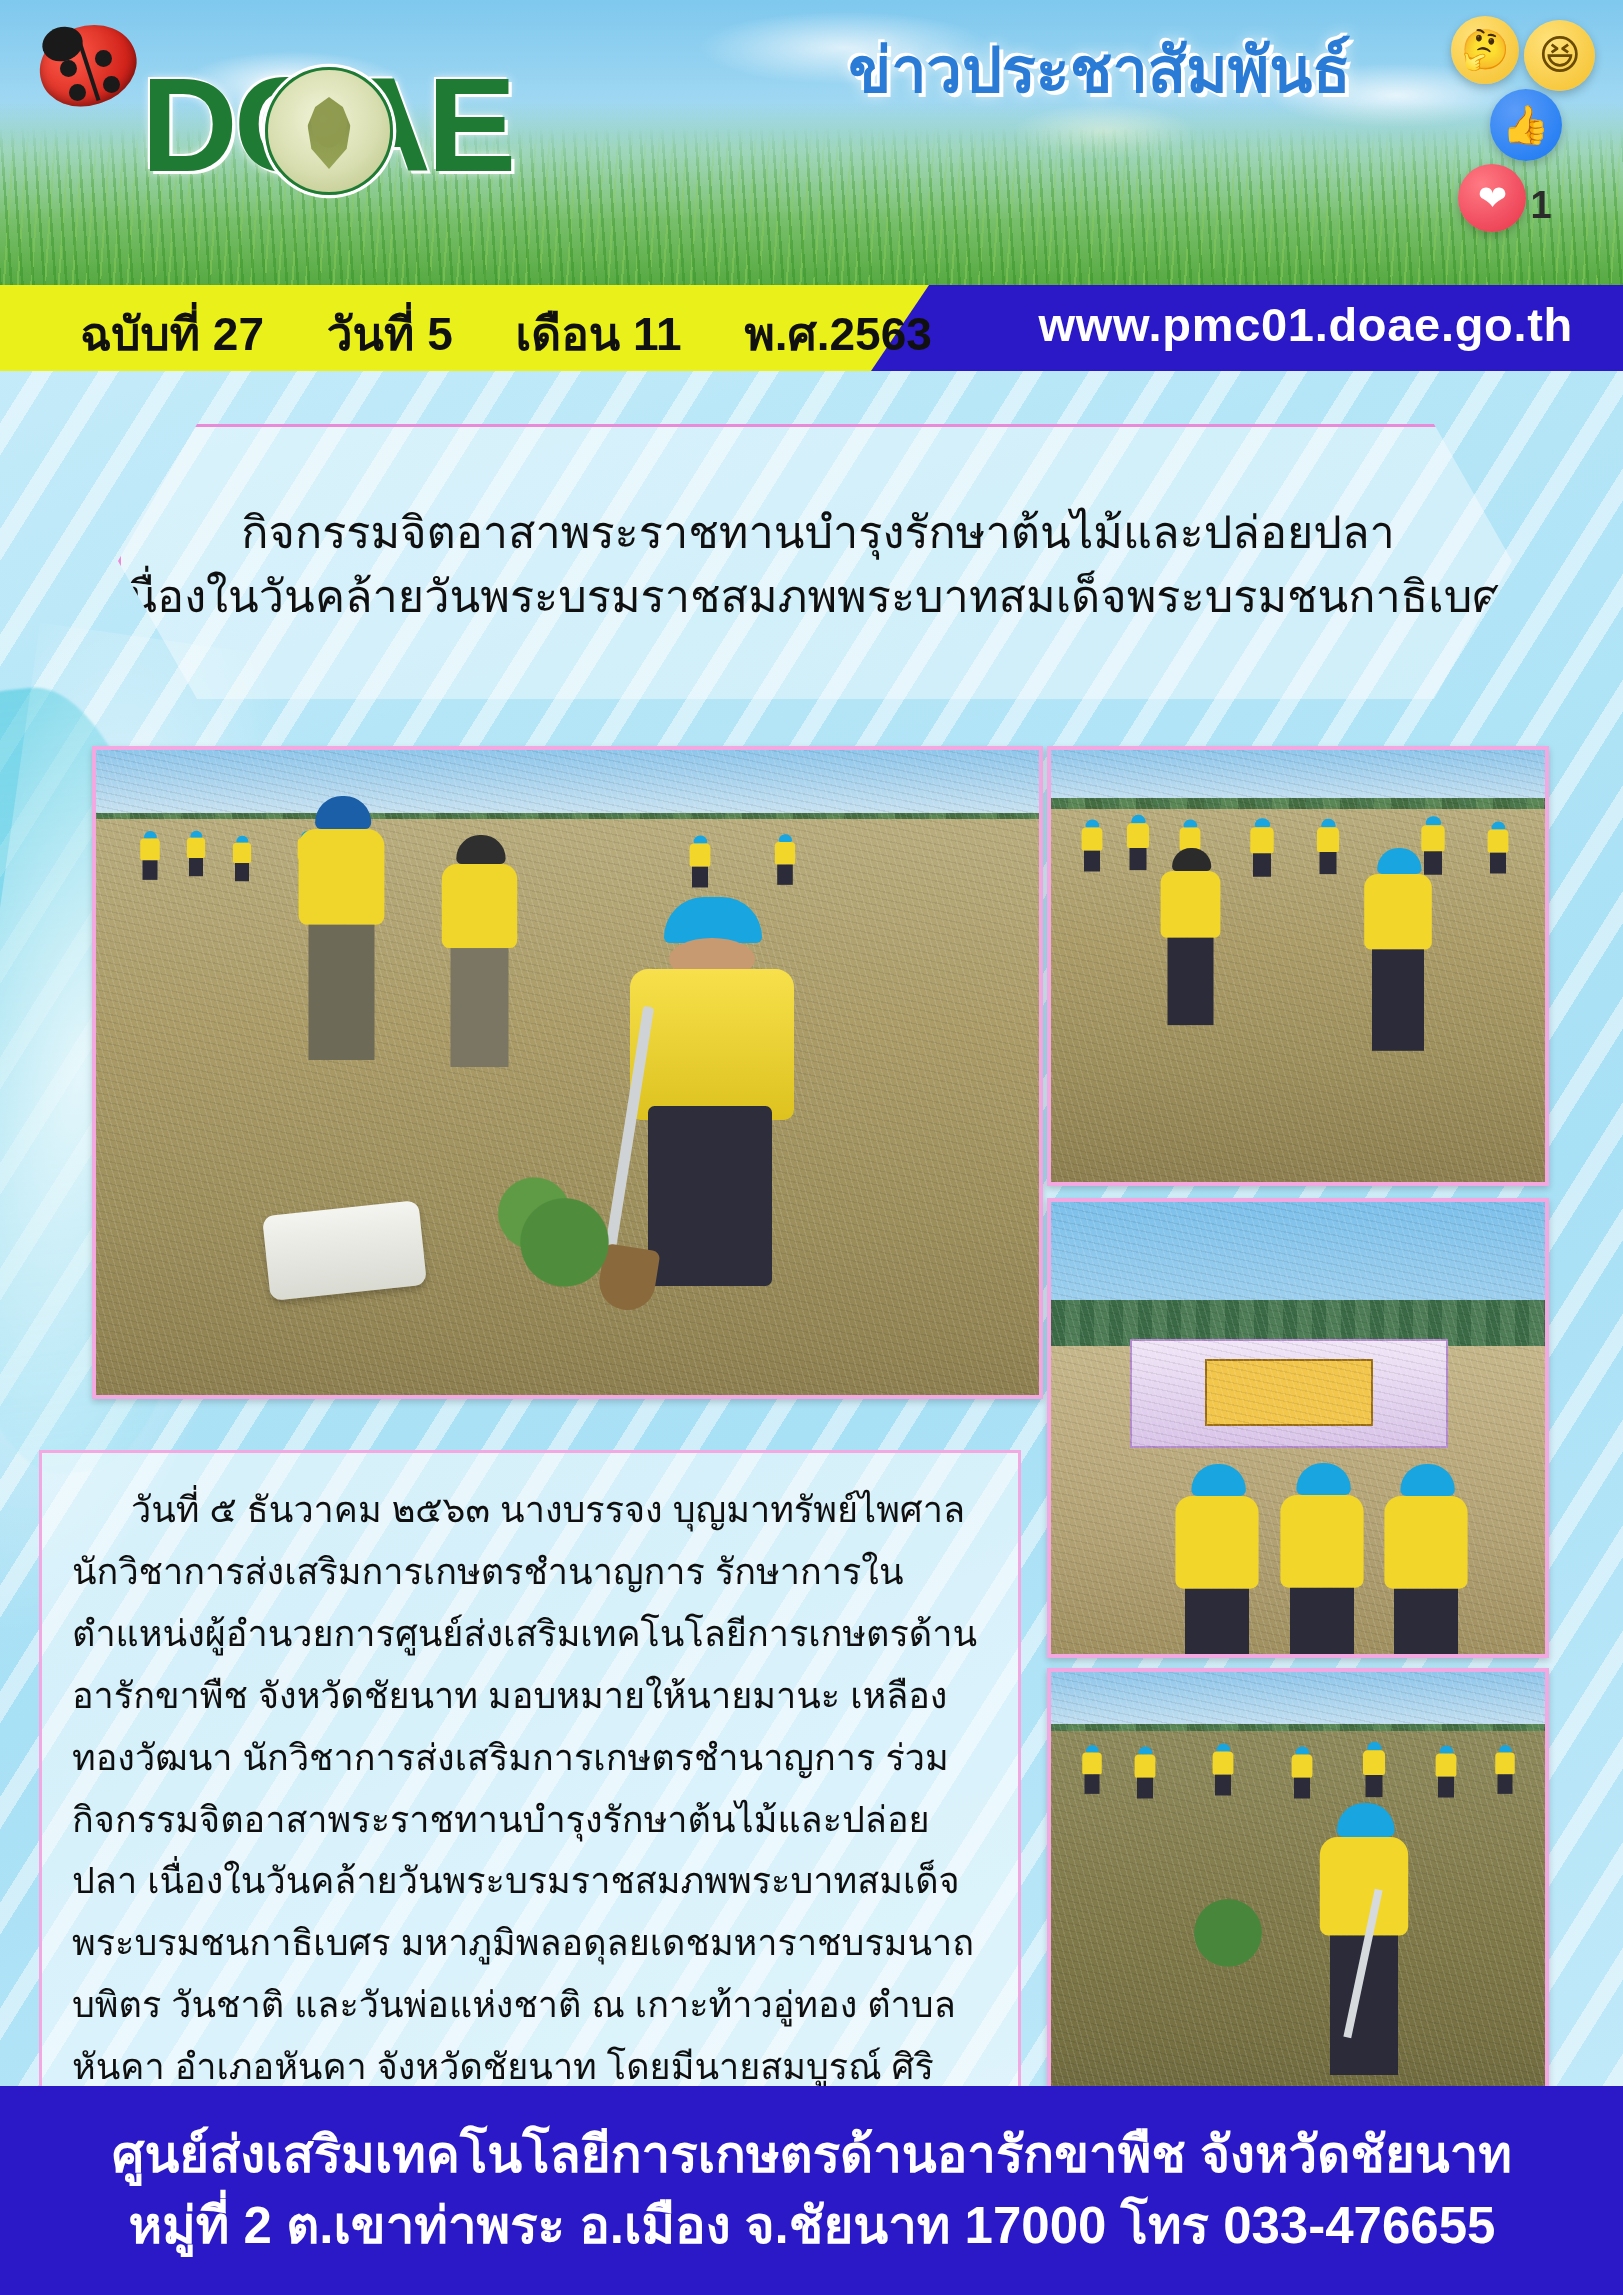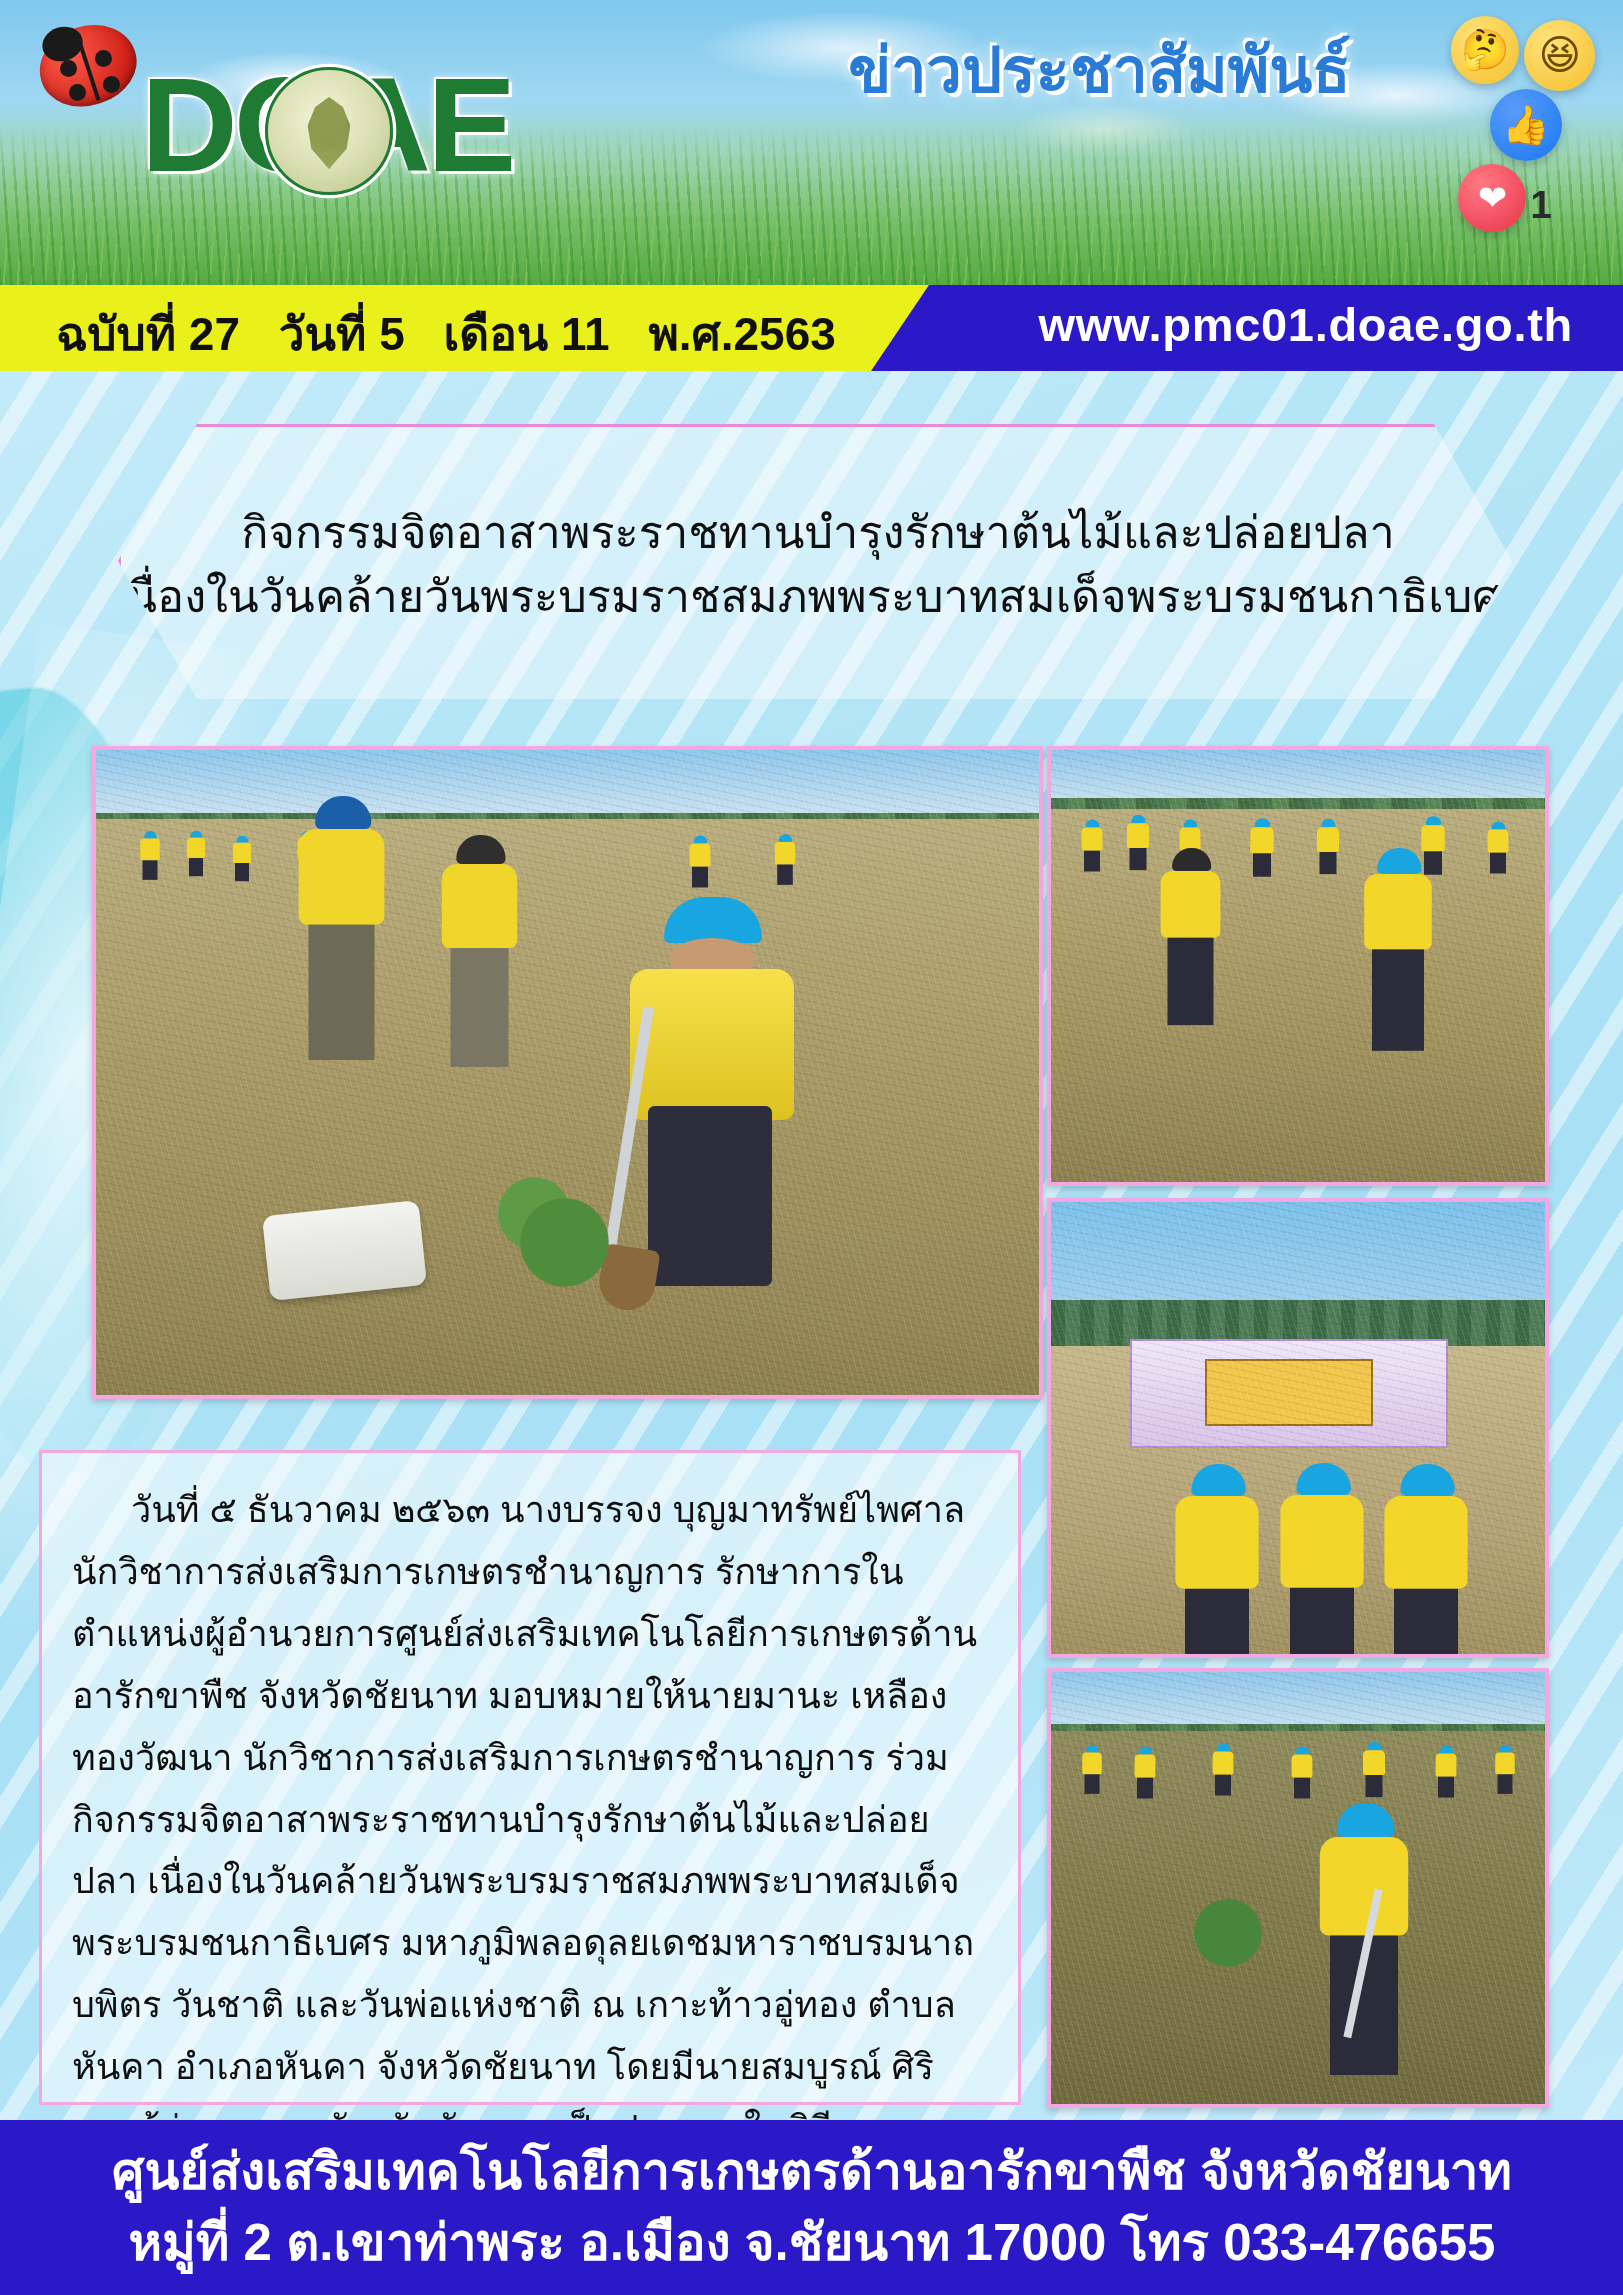--- a/index.html
+++ b/index.html
@@ -294,21 +294,21 @@
   }
   .issue-text {
     position: absolute;
     left: 56px;
     top: 11.8px;
     font-size: 46px;
     font-weight: bold;
     color: #101010;
     white-space: nowrap;
   }
-  .issue-text span { margin-right: 26px; }
+  .issue-text span { margin-right: 26px; margin-left: 24px; }
   .issue-url {
     position: absolute;
     right: 51px;
     top: 11.8px;
     font-size: 47px;
     font-weight: bold;
     color: #ffffff;
     letter-spacing: 0.7px;
   }
 
@@ -451,21 +451,21 @@
     text-align: left;
   }
   .body-text .indent { display: inline-block; width: 59px; }
 
   
   .footer {
     position: absolute;
     left: 0;
     bottom: 0;
     width: 1624px;
-    height: 175px;
+    height: 209px;
     background: #2b19c7;
     display: flex;
     flex-direction: column;
     align-items: center;
     justify-content: center;
   }
   .footer-line {
     color: #ffffff;
     font-weight: bold;
     font-size: 51px;

